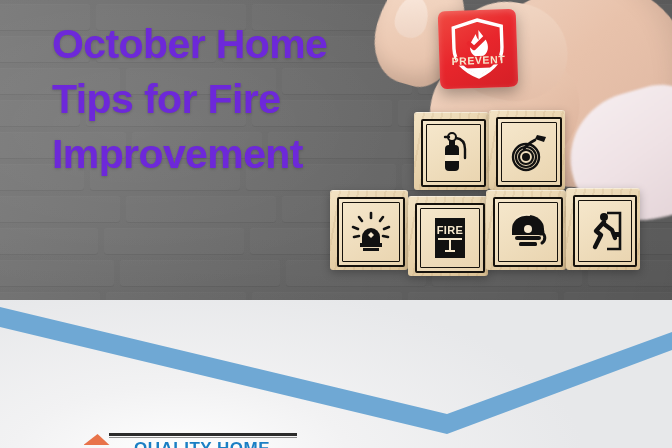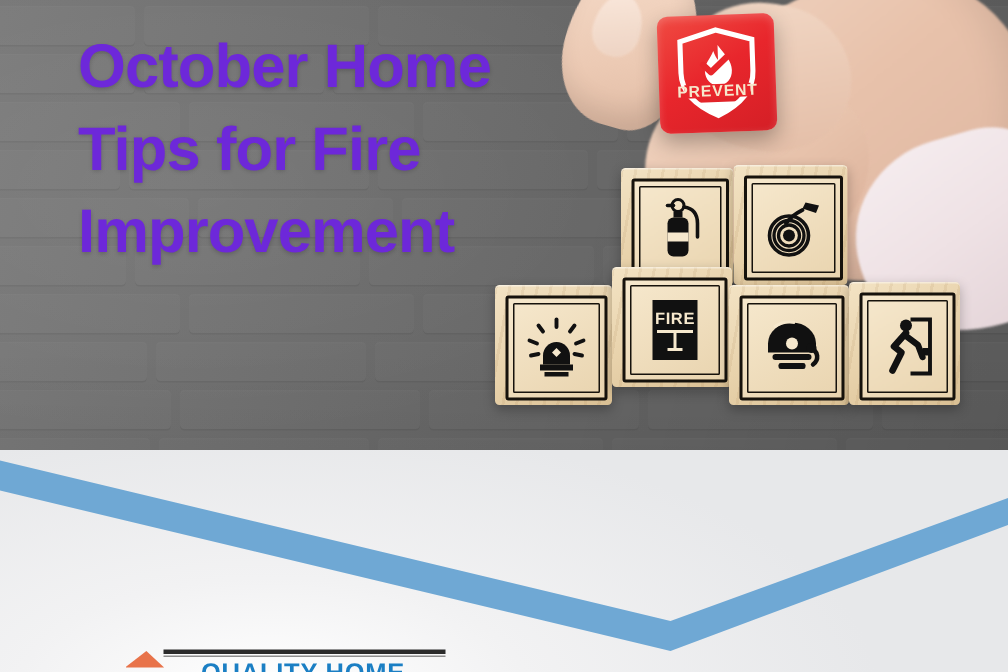--- a/index.html
+++ b/index.html
@@ -117,21 +117,21 @@
   .cube .face::before{
     content:"";position:absolute;left:3px;top:3px;right:3px;bottom:3px;
     border:1px solid #16120c;border-radius:1px;pointer-events:none;
   }
   .cube svg{display:block;}
 
   
   .c-top-1{left:84px;top:0px;width:75px;height:78px;}
   .c-top-2{left:159px;top:-2px;width:76px;height:80px;}
   .c-bot-1{left:0px;top:78px;width:78px;height:80px;}
-  .c-bot-2{left:78px;top:66px;width:80px;height:80px;}
+  .c-bot-2{left:78px;top:84px;width:80px;height:80px;}
   .c-bot-3{left:156px;top:78px;width:80px;height:80px;}
   .c-bot-4{left:236px;top:76px;width:74px;height:82px;}
 
   .fire-word{
     font-family:"Liberation Sans", sans-serif;
     font-weight:700;font-size:11px;fill:#f6e8cd;letter-spacing:.4px;
   }
 
   
   .chev{position:absolute;left:0;top:288px;width:672px;height:160px;z-index:40;}

